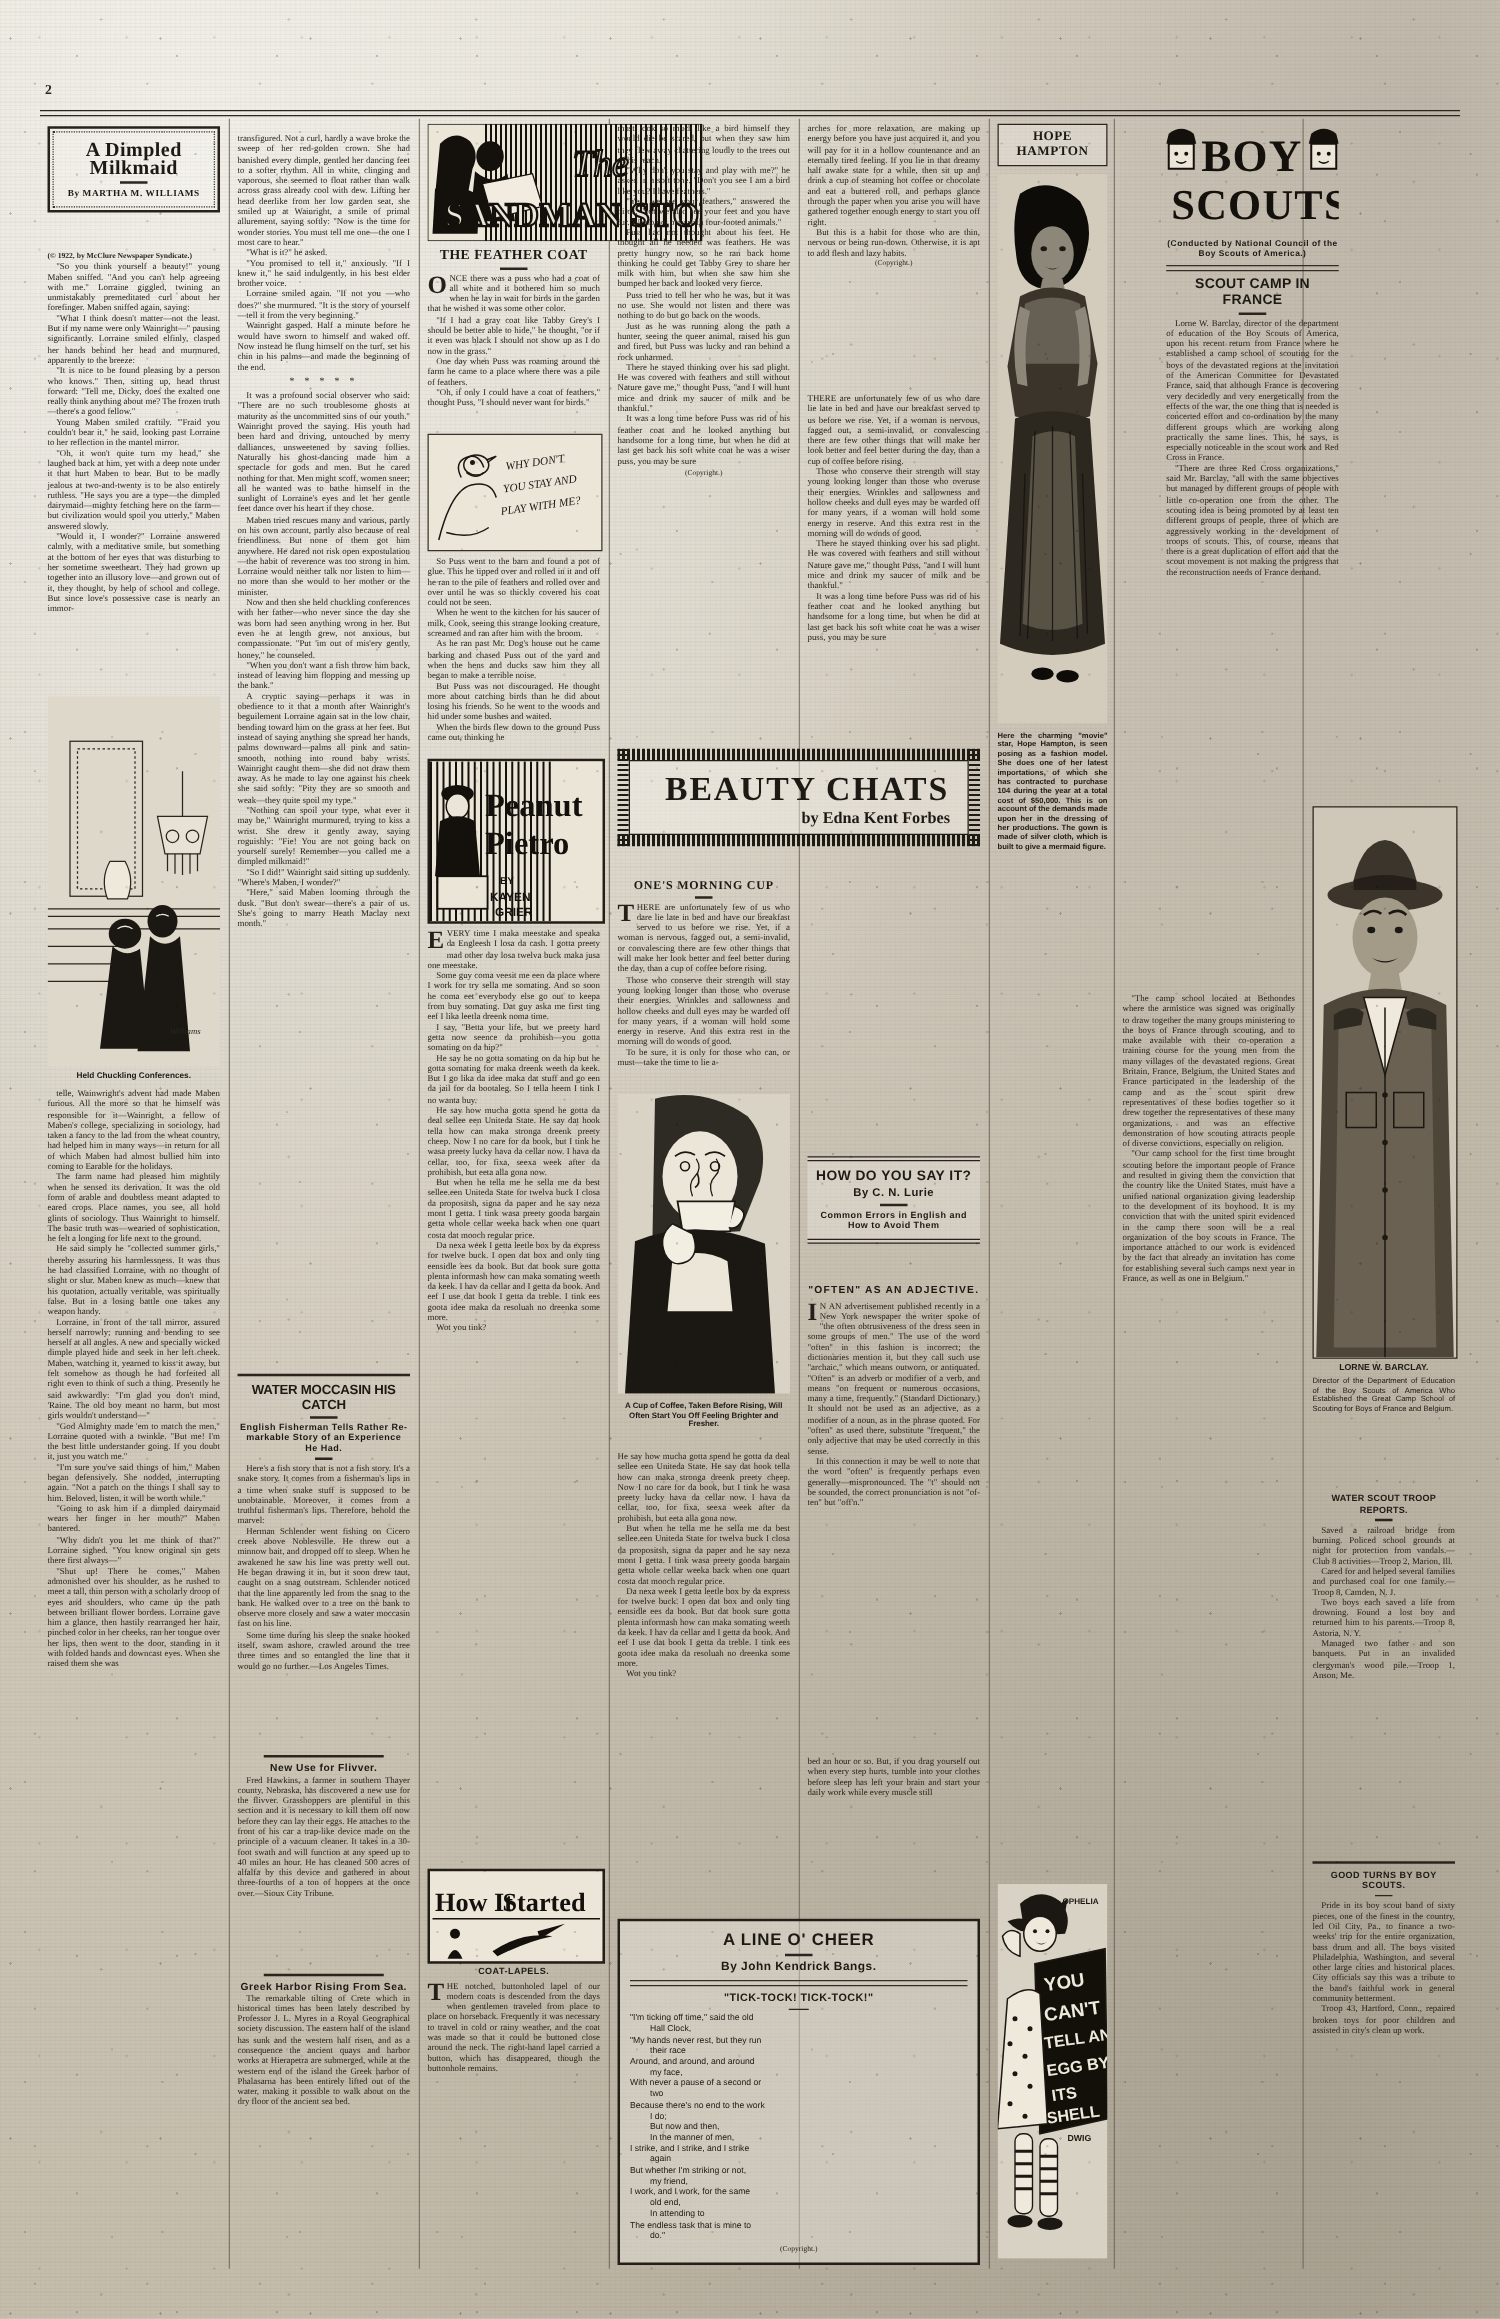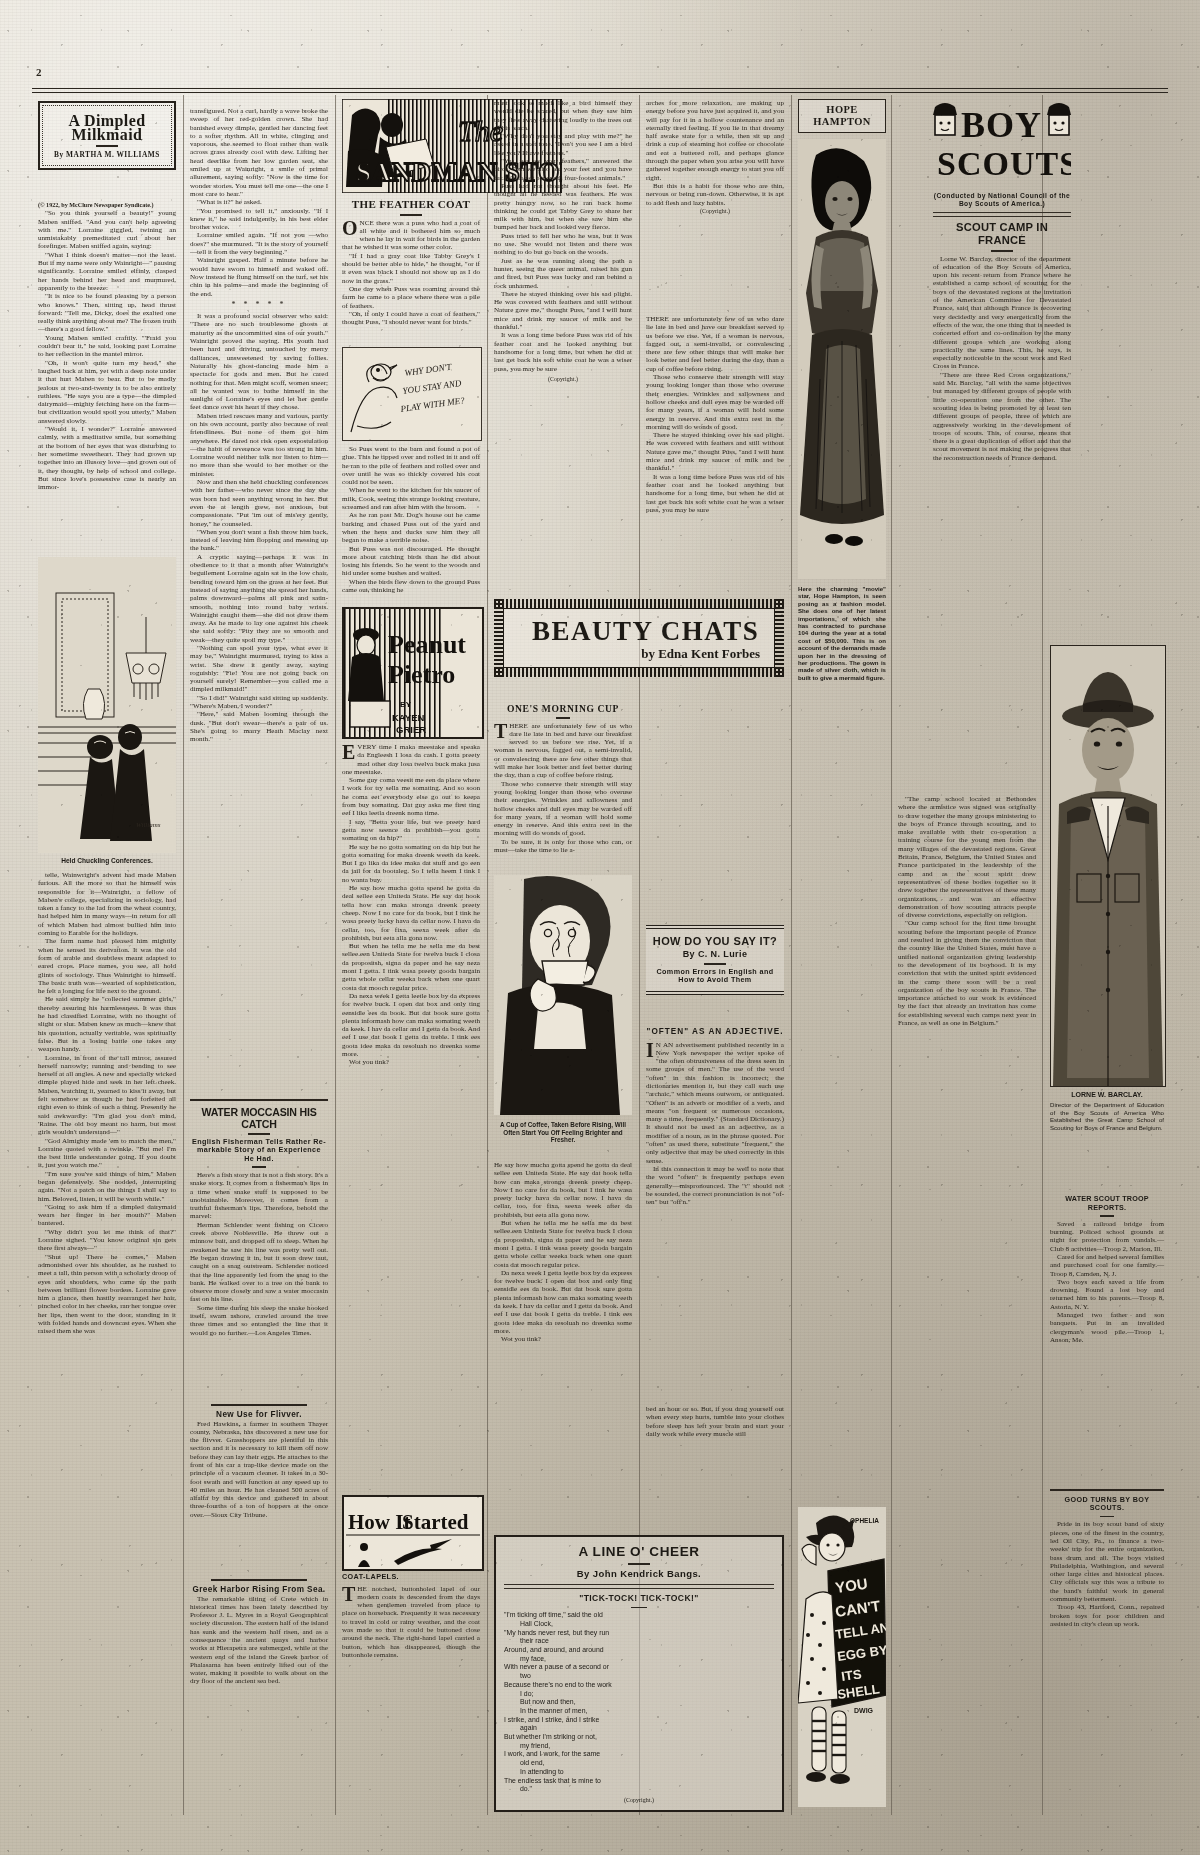--- a/index.html
+++ b/index.html
@@ -443,21 +443,21 @@
         <g fill="#14110d">
           <circle cx="20" cy="50" r="4"></circle>
           <path d="M14 70 q6 -14 12 0 z"></path>
           <path d="M50 64 q24 -16 48 -12 q-20 4 -44 16 z"></path>
           <path d="M86 48 l22 -6 l-20 12 z"></path>
         </g>
       </svg>
     </div>
 
     <div class="blk" style="left:310px;top:1478px;width:138px;">
-      <div class="hd sans hd-xs" style="text-align:left;">COAT-LAPELS.</div>
+      <div class="hd sans hd-xs" style="text-align:center;">COAT-LAPELS.</div>
       <div class="body tight" style="margin-top:3px;">
         <p class="noind dropcap">THE notched, buttonholed lapel of our modern coats is descended from the days when gentlemen traveled from place to place on horseback. Frequently it was necessary to travel in cold or rainy weather, and the coat was made so that it could be buttoned close around the neck. The right-hand lapel carried a button, which has disappeared, though the buttonhole remains.</p>
       </div>
     </div>
 
     <div class="blk body tight" style="left:462px;top:4px;width:138px;">
       <p class="noind">must look so much like a bird himself they would die be scared, but when they saw him they flew away chattering loudly to the trees out of his reach.</p>
       <p>"Why don't you stay and play with me?" he asked in a soft tone. "Don't you see I am a bird like you? I have feathers."</p>
       <p>"Yes, we see your feathers," answered the birds, "but we also see your feet and you have fur. We do not play with four-footed animals."</p>
       <p>Puss had not thought about his feet. He thought all he needed was feathers. He was pretty hungry now, so he ran back home thinking he could get Tabby Grey to share her milk with him, but when she saw him she bumped her back and looked very fierce.</p>

